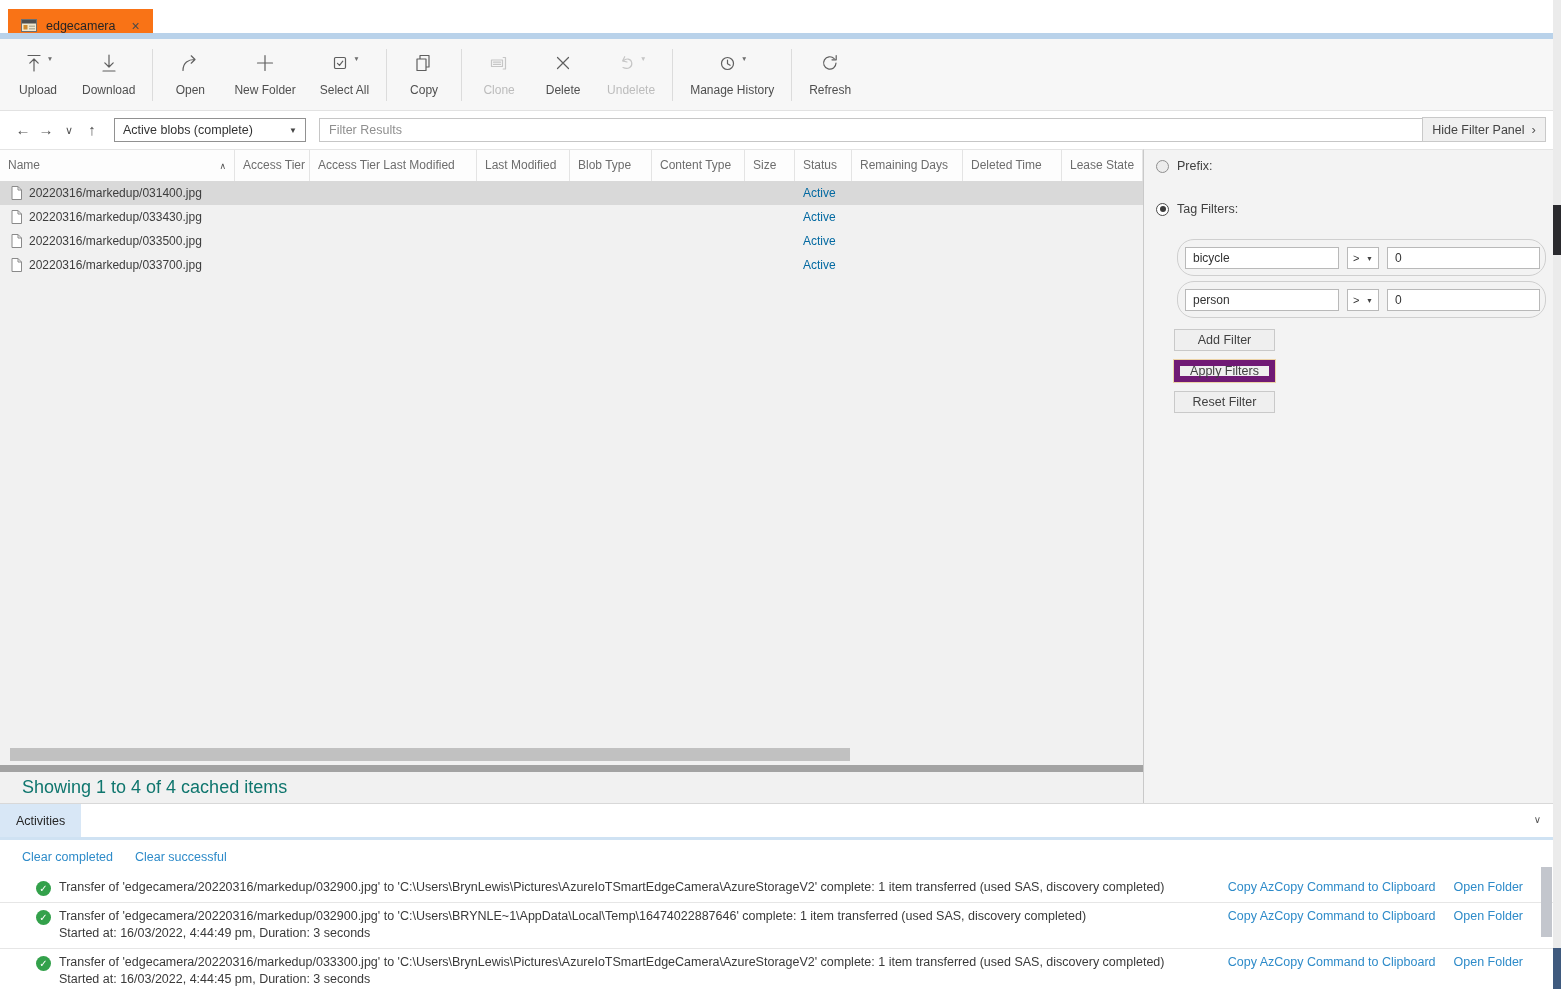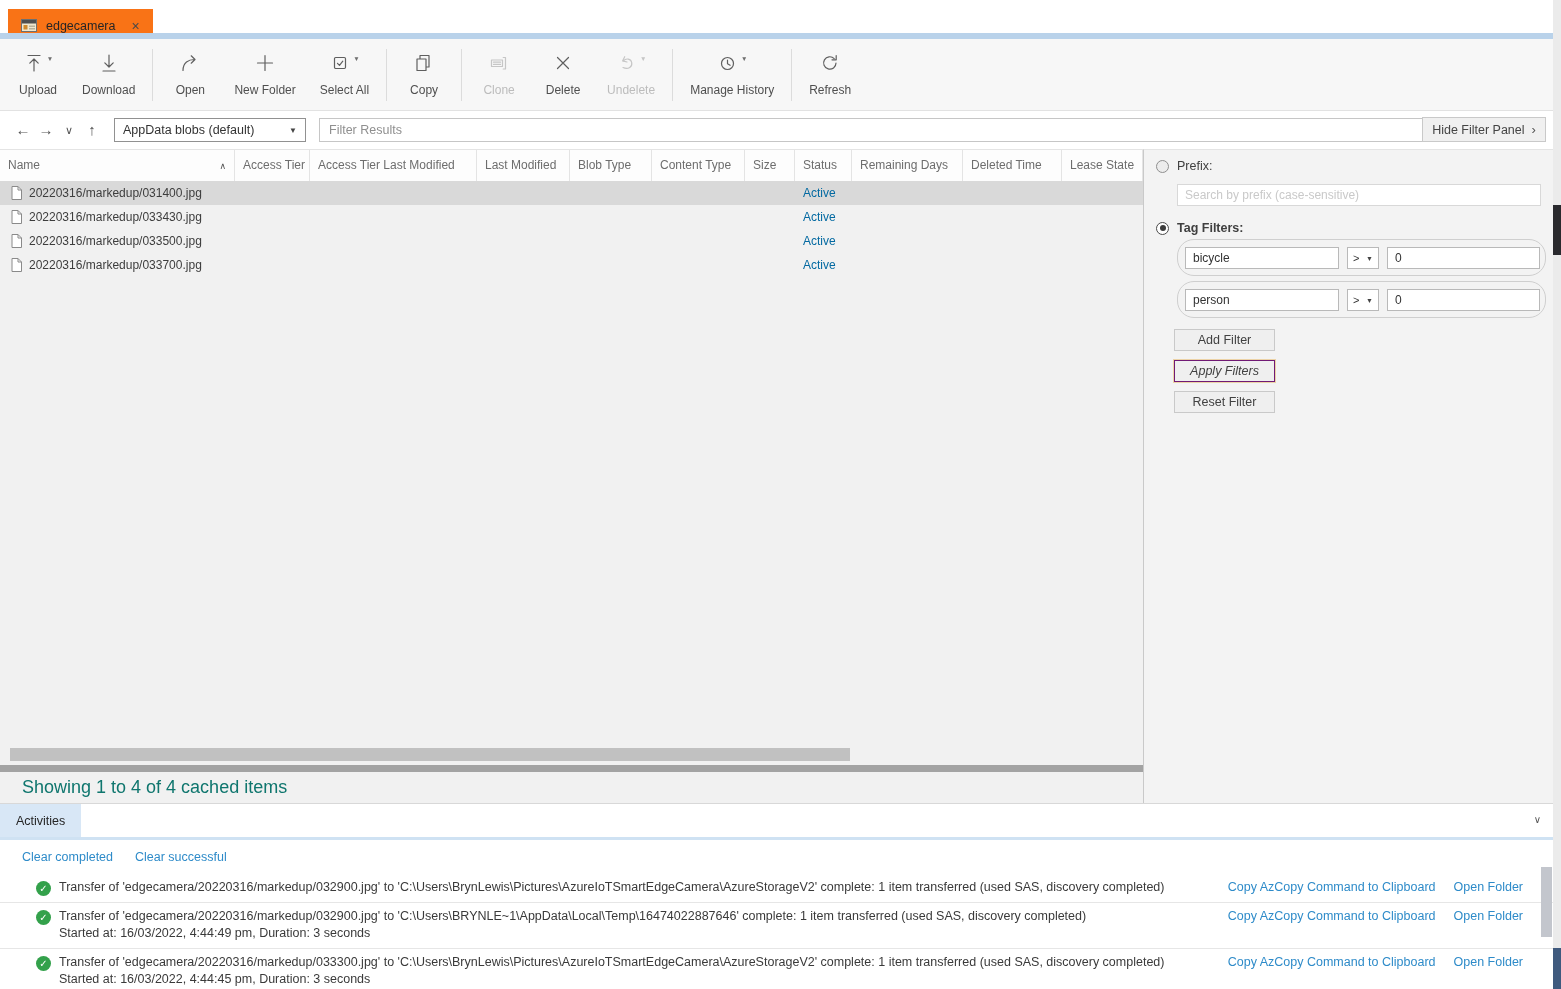--- a/index.html
+++ b/index.html
@@ -81,21 +81,21 @@
   .tg-input{position:absolute;top:7px;height:22px;border:1px solid #b9b9b9;background:#fff;
             font:12px "Liberation Sans",sans-serif;color:#333;padding:0 7px;box-sizing:border-box;outline:none;}
   .tg-tag{left:7px;width:154px;}
   .tg-val{left:209px;width:153px;}
   .tg-op{position:absolute;left:169px;top:7px;width:32px;height:22px;border:1px solid #b9b9b9;background:#fff;
          display:flex;align-items:center;justify-content:space-between;padding:0 5px;box-sizing:border-box;
          font-size:11px;color:#333;}
   .tg-op .dd-caret{font-size:7px;}
   .fp-btn{position:absolute;left:30px;width:101px;height:22px;background:#efefef;border:1px solid #c9c9c9;
           font-size:12.5px;color:#414141;display:flex;align-items:center;justify-content:center;box-sizing:border-box;}
-  .fp-btn.apply{border:1px solid #701a75;box-shadow:0 0 0 1px #ecd3a7;font-style:italic;}
+  .fp-btn.apply{border:6px solid #701a75;box-shadow:0 0 0 1px #ecd3a7;}
 
   
   .activities{position:absolute;left:0;top:803px;width:100%;height:186px;background:#fff;
               border-top:1px solid #d8d8d8;box-sizing:border-box;}
   .act-tabbar{position:relative;height:33px;border-bottom:3px solid #cfe2f3;}
   .act-tab{position:absolute;left:0;top:0;height:33px;background:#d8e7f6;display:flex;align-items:center;
            padding:0 16px;font-size:12.5px;color:#262626;}
   .act-chevron{position:absolute;right:20px;top:10px;font-size:10px;color:#555;}
   .act-links{position:absolute;left:22px;top:46px;display:flex;gap:22px;font-size:12.5px;}
   .link{color:#2e8bc9;}
@@ -241,21 +241,21 @@
       <div class="tb-label">Refresh</div>
     </div>
   </div>
 
   <div class="navbar">
     <div class="nav-btn">←</div>
     <div class="nav-btn">→</div>
     <div class="nav-btn small">∨</div>
     <div class="nav-btn">↑</div>
     <div class="nav-dropdown">
-      <span class="val">AppData blobs (default)</span>
+      <span class="val">Active blobs (complete)</span>
       <span class="dd-caret">▼</span>
     </div>
     <input class="filter-input" type="text" placeholder="Filter Results" style="">
     <div class="hide-panel-btn">
       <span>Hide Filter Panel</span>
       <span class="hide-chevron">›</span>
     </div>
   </div>
 
   <div class="content">
@@ -347,22 +347,21 @@
         <div class="hthumb"></div>
       </div>
       <div class="table-summary">Showing 1 to 4 of 4 cached items</div>
     </div>
 
     <div class="filter-panel">
       <div class="fp-row" style="left:12px;top:9px;">
         <span class="radio"></span>
         <span class="fp-label">Prefix:</span>
       </div>
-      <input class="prefix-input" type="text" placeholder="Search by prefix (case-sensitive)" style="">
-      <div class="fp-row" style="left:12px;top:71px;font-weight:bold;">
+      <div class="fp-row" style="left:12px;top:52px;">
         <span class="radio checked"></span>
         <span class="fp-label">Tag Filters:</span>
       </div>
 
       <div class="tag-group" style="top:89px;">
         <input class="tg-input tg-tag" type="text" value="bicycle" style="">
         <div class="tg-op">
           <span>&gt;</span>
           <span class="dd-caret">▼</span>
         </div>

